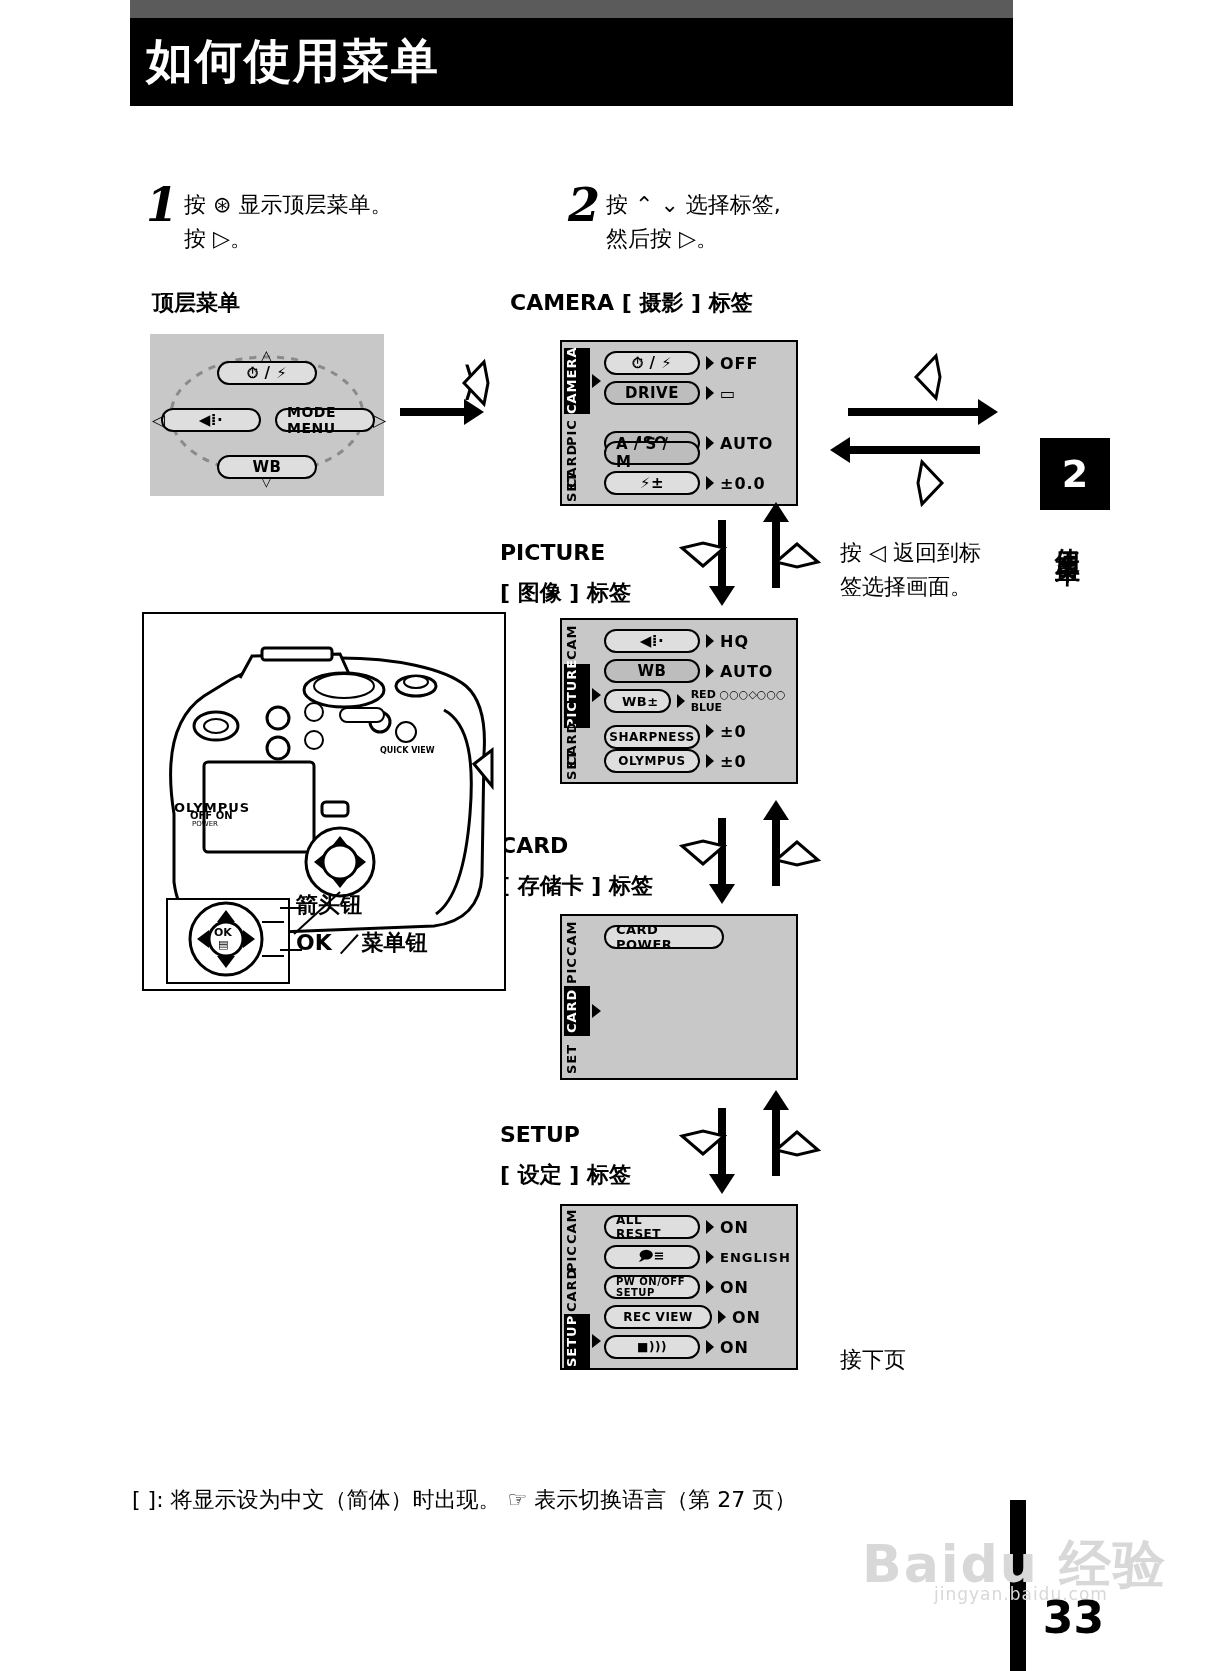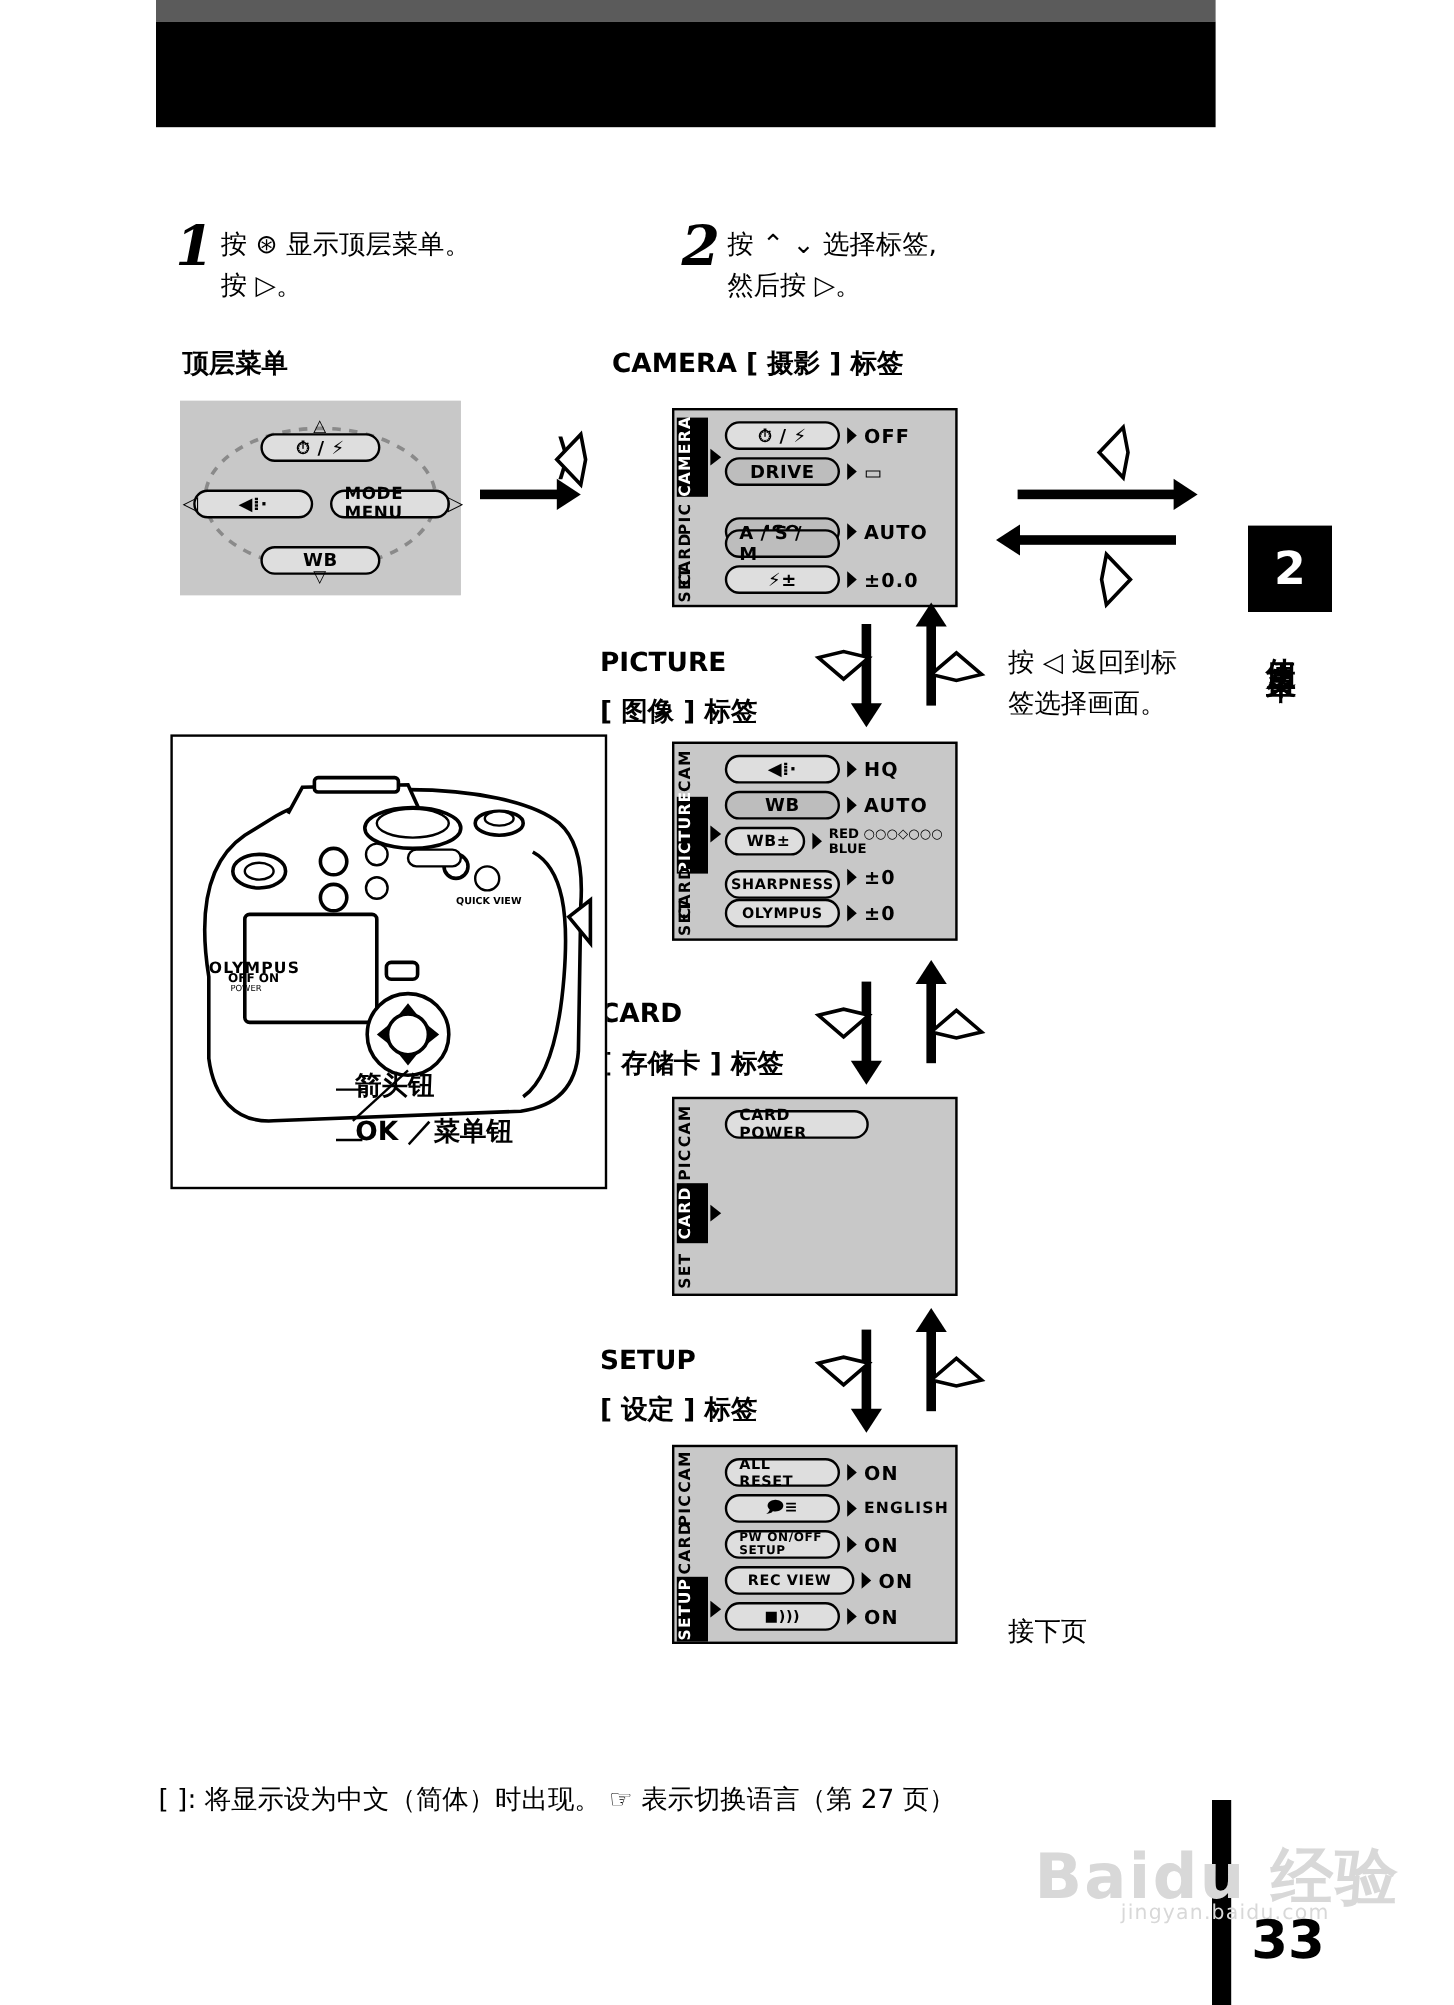--- a/index.html
+++ b/index.html
@@ -79,20 +79,21 @@
 
   .topmenu{position:absolute;left:150px;top:334px;width:232px;height:160px;background:#c8c8c8;border:1px solid #c8c8c8;}
 </style>
 </head>
 <body>
 
 <div class="page">
 
   <div class="hdr-grey"></div>
   <div class="hdr-black"></div>
+  <div class="hdr-title">如何使用菜单</div>
 
   <div class="side-tab">
     <span>2</span>
   </div>
   <div class="side-vert">使用菜单</div>
   <div class="right-bar"></div>
 
   <div class="step-num" style="left:146px;top:178px;">1</div>
   <div class="step-txt" style="left:184px;top:188px;">按 ⊛ 显示顶层菜单。</div>
   <div class="step-txt" style="left:184px;top:222px;">按 ▷。</div>
@@ -338,20 +339,35 @@
 
       <line x1="196" y1="278" x2="150" y2="320" stroke="#000" stroke-width="2"></line>
     </svg>
     <div style="position:absolute;left:46px;top:196px;font-size:10px;font-weight:bold;">OFF  ON</div>
     <div style="position:absolute;left:48px;top:206px;font-size:7px;">POWER</div>
     <div style="position:absolute;left:236px;top:132px;font-size:8px;font-weight:bold;">QUICK VIEW</div>
     <div style="position:absolute;left:38px;top:196px;width:0;height:0;"></div>
     <div style="position:absolute;left:30px;top:186px;font-size:13px;font-weight:bold;letter-spacing:1px;font-family:'DejaVu Sans',sans-serif;">OLYMPUS</div>
   </div>
 
+  <div class="pad-box">
+    <svg width="116" height="78" style="position:absolute;left:0;top:0;">
+      <circle cx="58" cy="39" r="36" fill="#fff" stroke="#000" stroke-width="3"></circle>
+      <circle cx="58" cy="39" r="17" fill="#fff" stroke="#000" stroke-width="3"></circle>
+      <path d="M58 10 l9 12 l-18 0 z" fill="#000"></path>
+      <path d="M58 68 l9 -12 l-18 0 z" fill="#000"></path>
+      <path d="M29 39 l12 -9 l0 18 z" fill="#000"></path>
+      <path d="M87 39 l-12 -9 l0 18 z" fill="#000"></path>
+      <line x1="94" y1="22" x2="120" y2="22" stroke="#000" stroke-width="2"></line>
+      <line x1="94" y1="56" x2="120" y2="56" stroke="#000" stroke-width="2"></line>
+      <line x1="120" y1="22" x2="120" y2="22" stroke="#000" stroke-width="2"></line>
+    </svg>
+    <div style="position:absolute;left:46px;top:26px;font-size:11px;font-weight:bold;">OK</div>
+    <div style="position:absolute;left:50px;top:38px;font-size:11px;">▤</div>
+  </div>
   <svg style="position:absolute;left:280px;top:900px;" width="36" height="80">
     <line x1="0" y1="8" x2="22" y2="8" stroke="#000" stroke-width="2"></line>
     <line x1="0" y1="50" x2="22" y2="50" stroke="#000" stroke-width="2"></line>
   </svg>
   <div class="label-cn" style="left:296px;top:890px;">箭头钮</div>
   <div class="label-cn" style="left:296px;top:928px;">OK ／菜单钮</div>
 
   <div class="footnote">[  ]: 将显示设为中文（简体）时出现。 ☞ 表示切换语言（第 27 页）</div>
 
   <div class="wm">Baidu 经验</div>

